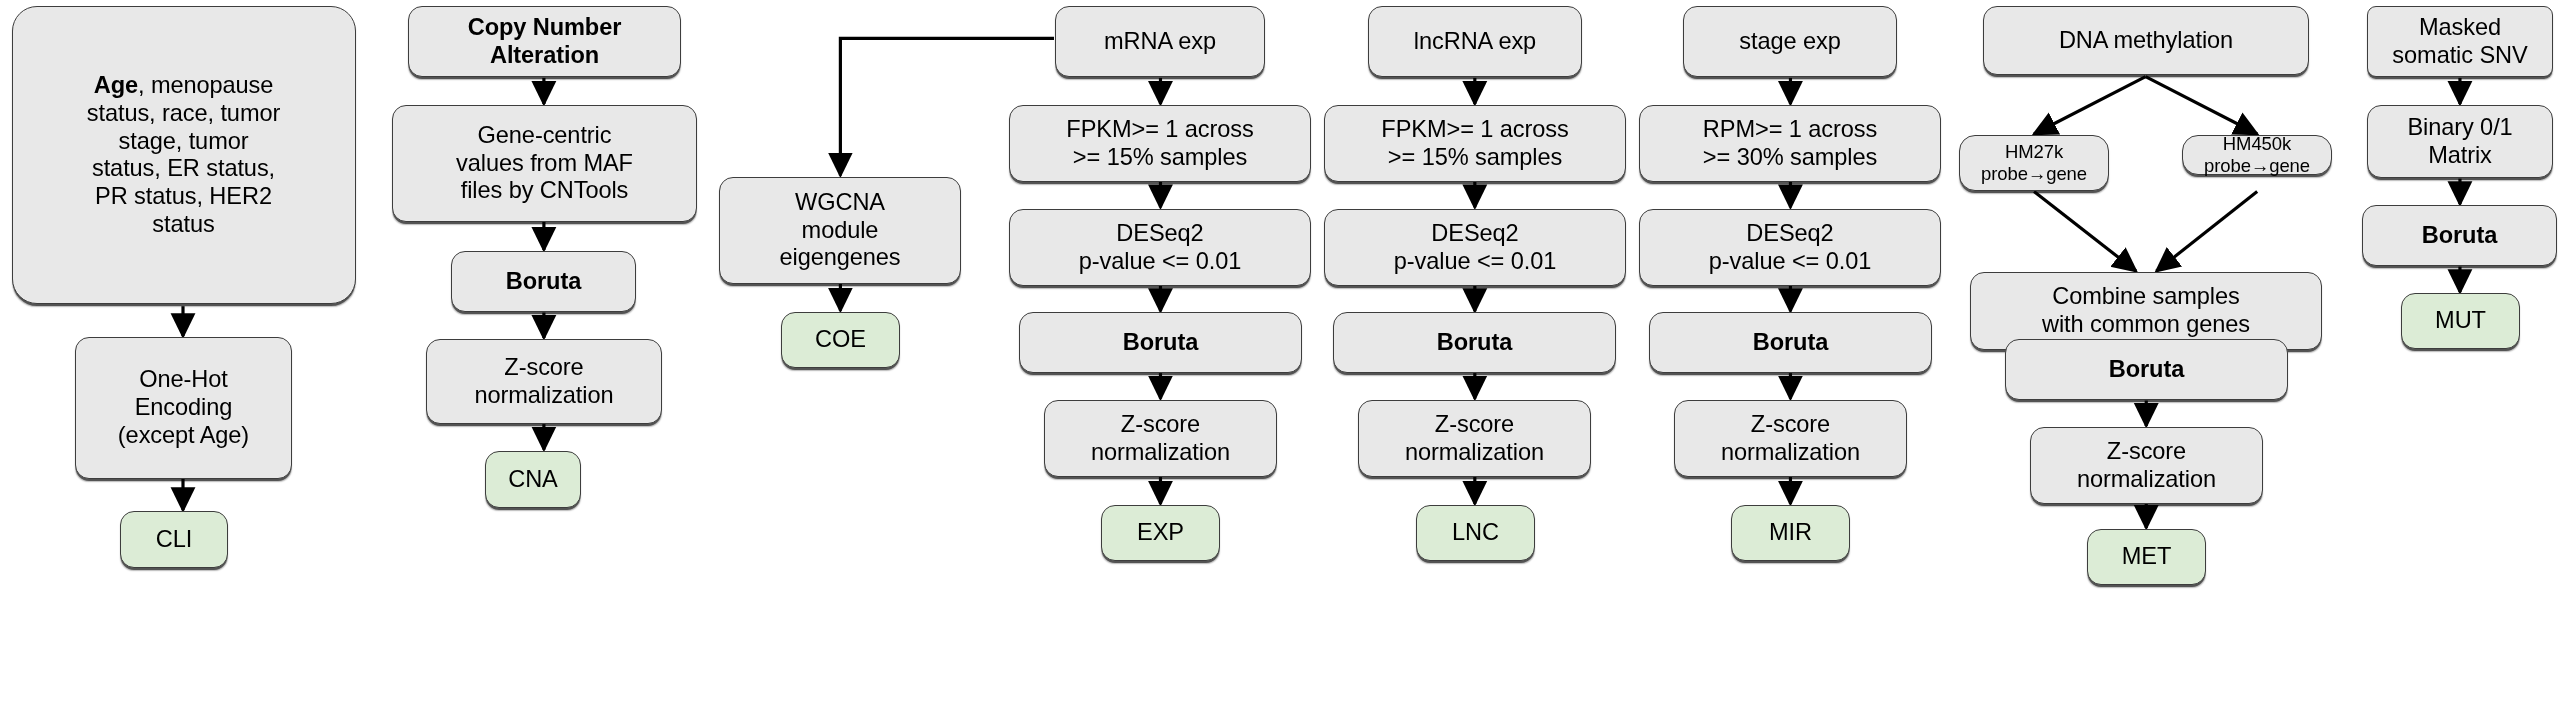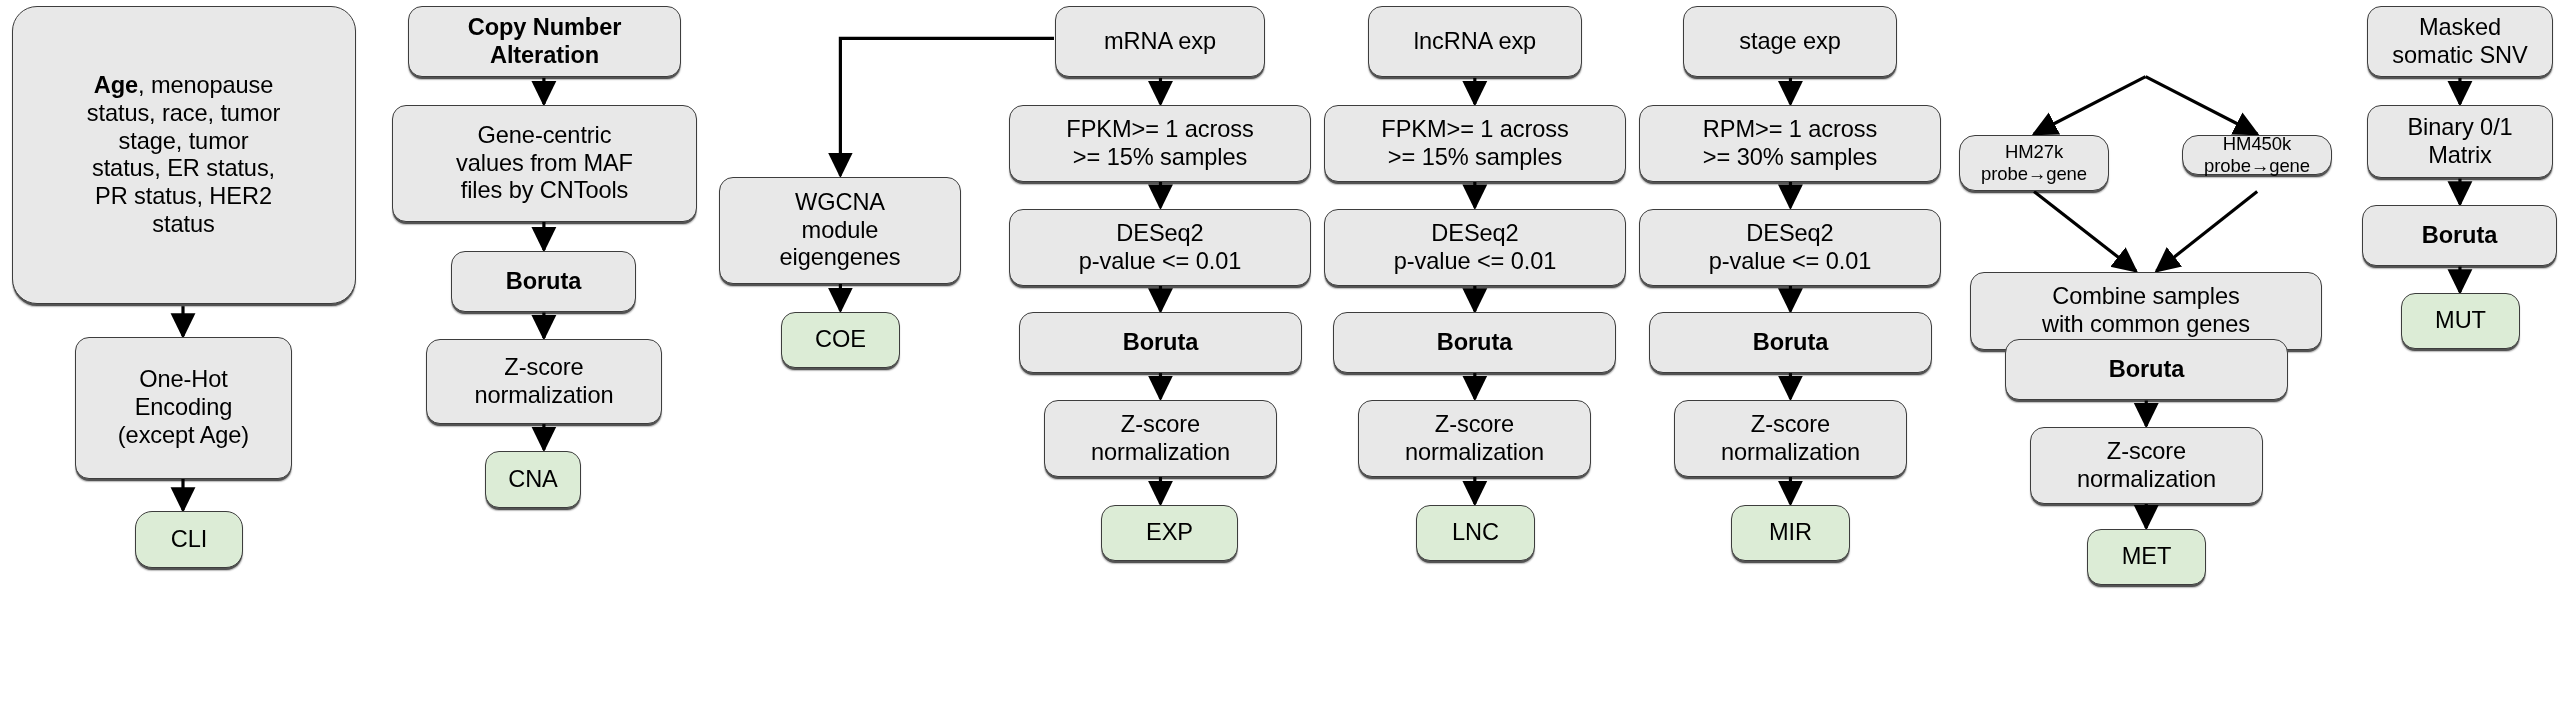--- a/index.html
+++ b/index.html
@@ -95,21 +95,21 @@
 PR status, HER2
 status</span></span>
   </div>
 
   <div class="node" style="left:75px;top:337px;width:217px;height:142px;">
     <span class="txt">One-Hot
 Encoding
 (except Age)</span>
   </div>
 
-  <div class="node green" style="left:135px;top:511px;width:108px;height:57px;border-radius:17px;">
+  <div class="node green" style="left:120px;top:511px;width:108px;height:57px;">
     <span class="txt">CLI</span>
   </div>
 
   <div class="node" style="left:408px;top:6.4px;width:273px;height:71px;font-weight:bold;">
     <span class="txt">Copy Number
 Alteration</span>
   </div>
 
   <div class="node" style="left:392px;top:105px;width:305px;height:117px;">
     <span class="txt">Gene-centric
@@ -156,21 +156,21 @@
 
   <div class="node bold" style="left:1019px;top:312px;width:283px;height:61px;">
     <span class="txt">Boruta</span>
   </div>
 
   <div class="node" style="left:1044px;top:400px;width:233px;height:77px;">
     <span class="txt">Z-score
 normalization</span>
   </div>
 
-  <div class="node green" style="left:1101px;top:505px;width:137px;height:56px;">
+  <div class="node green" style="left:1101px;top:505px;width:119px;height:56px;">
     <span class="txt">EXP</span>
   </div>
 
   <div class="node" style="left:1368px;top:6.4px;width:214px;height:71px;">
     <span class="txt">lncRNA exp</span>
   </div>
 
   <div class="node" style="left:1324px;top:105px;width:302px;height:77px;">
     <span class="txt">FPKM&gt;= 1 across
 &gt;= 15% samples</span>
@@ -214,20 +214,23 @@
 
   <div class="node" style="left:1674px;top:400px;width:233px;height:77px;">
     <span class="txt">Z-score
 normalization</span>
   </div>
 
   <div class="node green" style="left:1731px;top:505px;width:119px;height:56px;">
     <span class="txt">MIR</span>
   </div>
 
+  <div class="node" style="left:1983px;top:6.4px;width:326px;height:69px;">
+    <span class="txt">DNA methylation</span>
+  </div>
 
   <div class="node small" style="left:1959px;top:135px;width:150px;height:56px;">
     <span class="txt">HM27k
 probe→gene</span>
   </div>
 
   <div class="node small" style="left:2182px;top:135px;width:150px;height:40px;">
     <span class="txt">HM450k
 probe→gene</span>
   </div>
@@ -243,21 +246,21 @@
 
   <div class="node" style="left:2030px;top:427px;width:233px;height:77px;">
     <span class="txt">Z-score
 normalization</span>
   </div>
 
   <div class="node green" style="left:2087px;top:529px;width:119px;height:56px;">
     <span class="txt">MET</span>
   </div>
 
-  <div class="node" style="left:2367px;top:6.4px;width:186px;height:71px;">
+  <div class="node" style="left:2367px;top:6.4px;width:186px;height:71px;border-radius:9px;">
     <span class="txt">Masked
 somatic SNV</span>
   </div>
 
   <div class="node" style="left:2367px;top:105px;width:186px;height:73px;">
     <span class="txt">Binary 0/1
 Matrix</span>
   </div>
 
   <div class="node bold" style="left:2362px;top:205px;width:195px;height:61px;">

